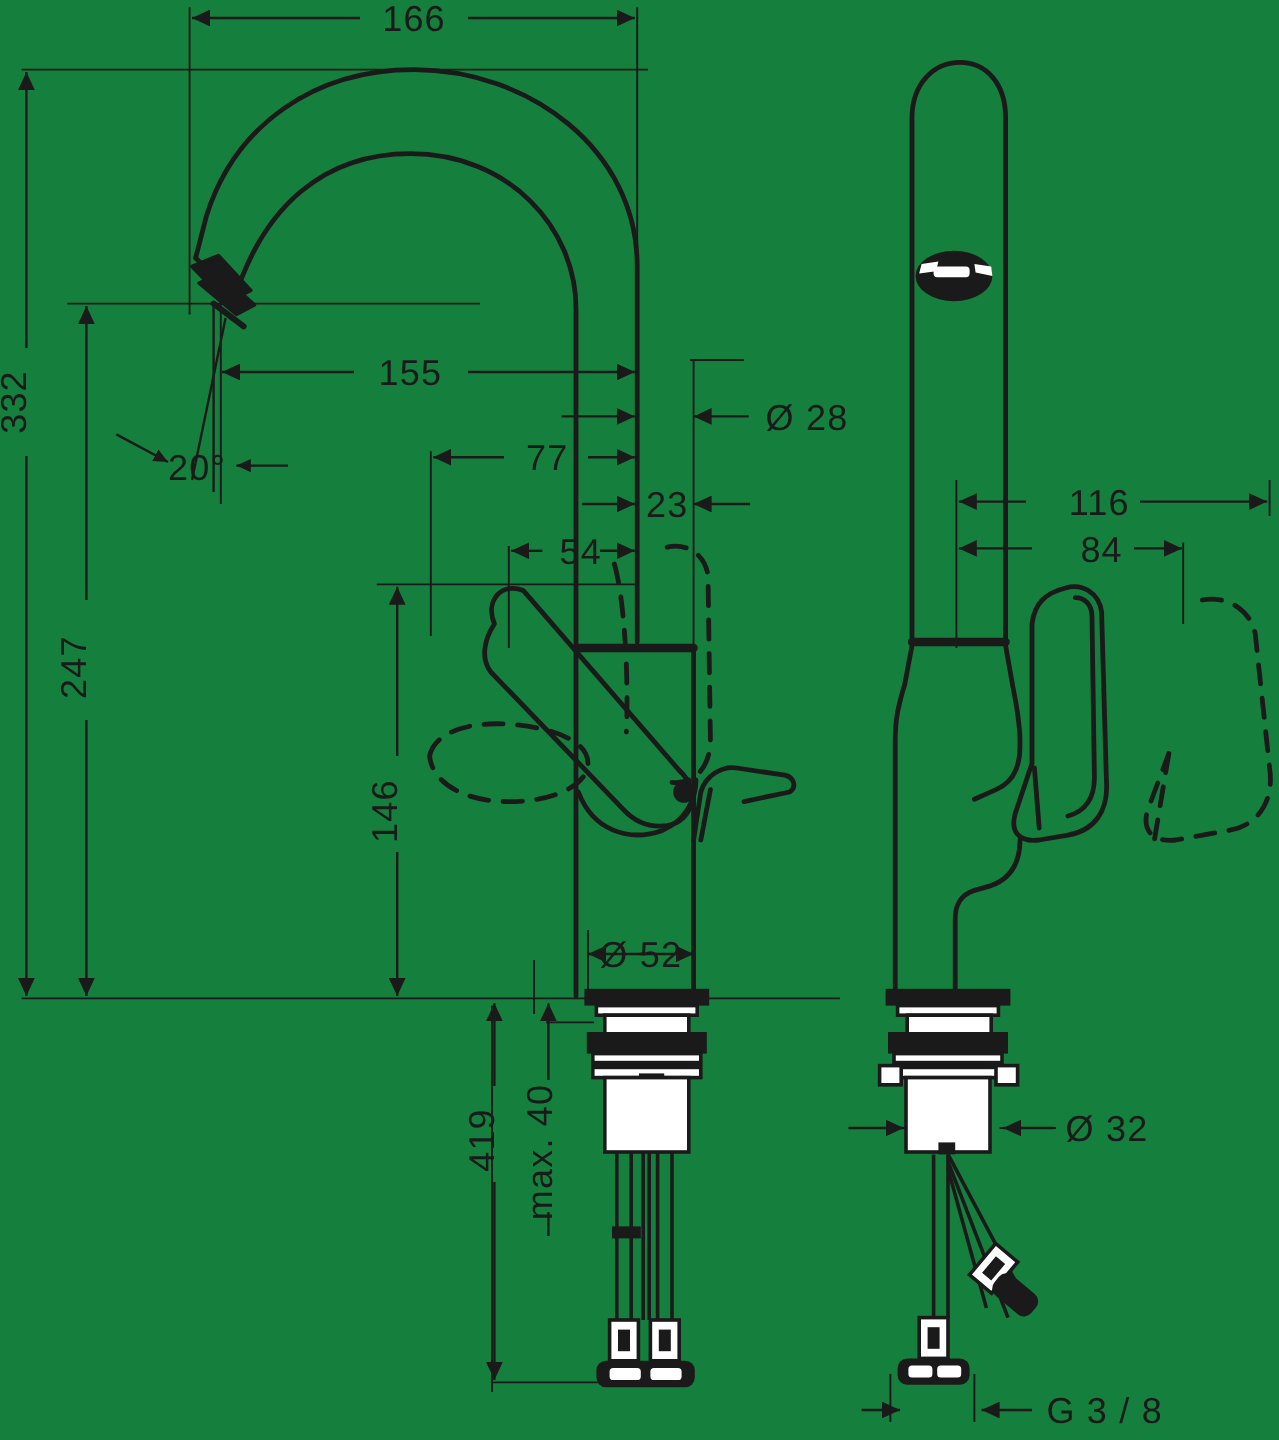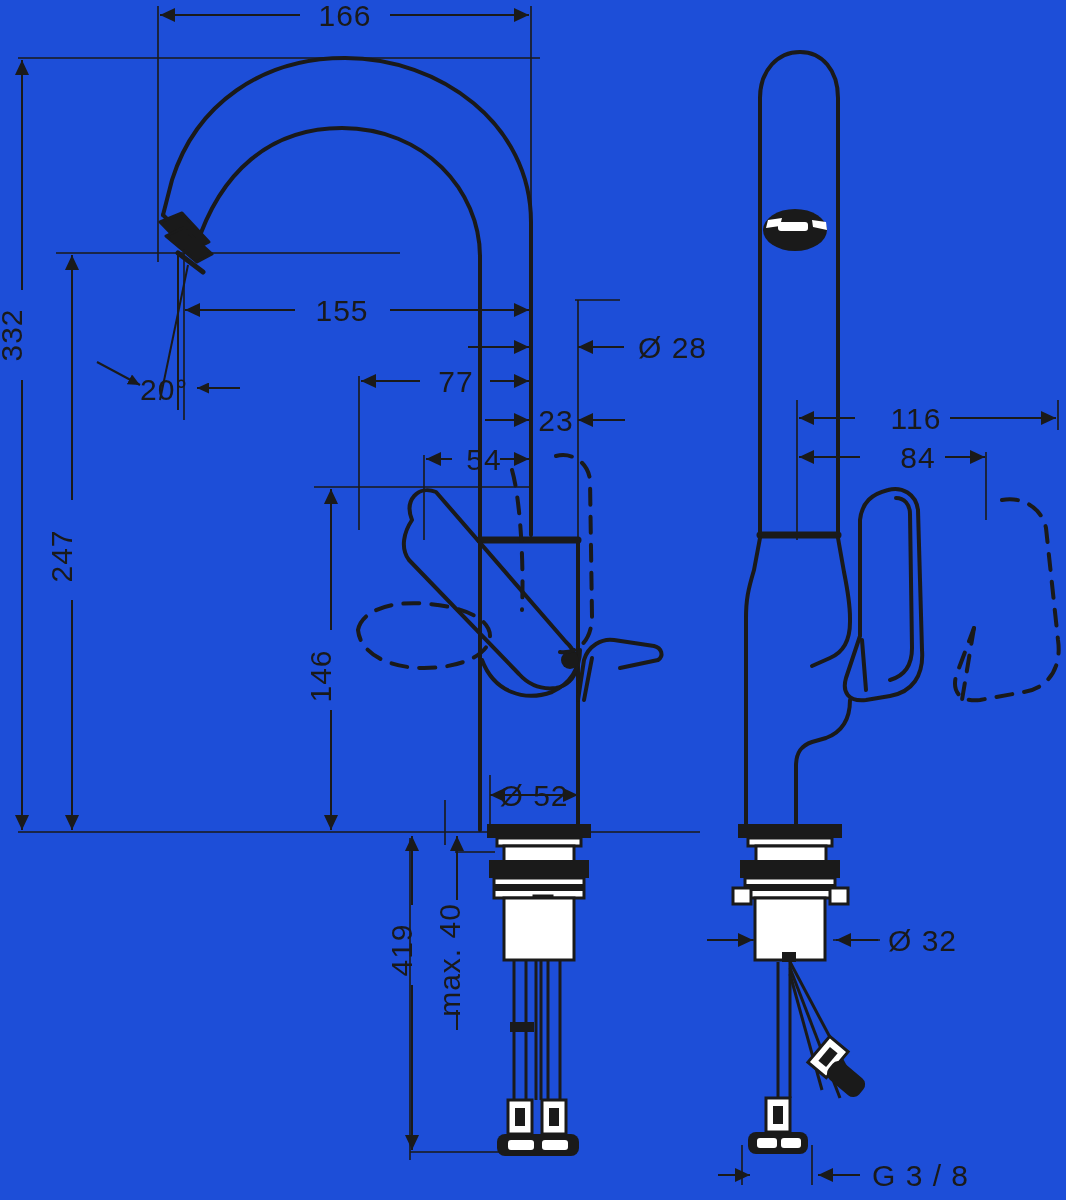--- a/index.html
+++ b/index.html
@@ -7,21 +7,21 @@
     padding: 0;
     background: #ffffff;
   }
   body {
     font-family: "Liberation Sans", sans-serif;
   }
   #sheet {
     position: relative;
     width: 1066px;
     height: 1200px;
-    background: #1d4ed8;
+    background: #15803d;
     overflow: hidden;
   }
   #sheet svg {
     position: absolute;
     left: 0;
     top: 0;
   }
   .dimtext {
     font-family: "Liberation Sans", sans-serif;
     font-size: 30px;

